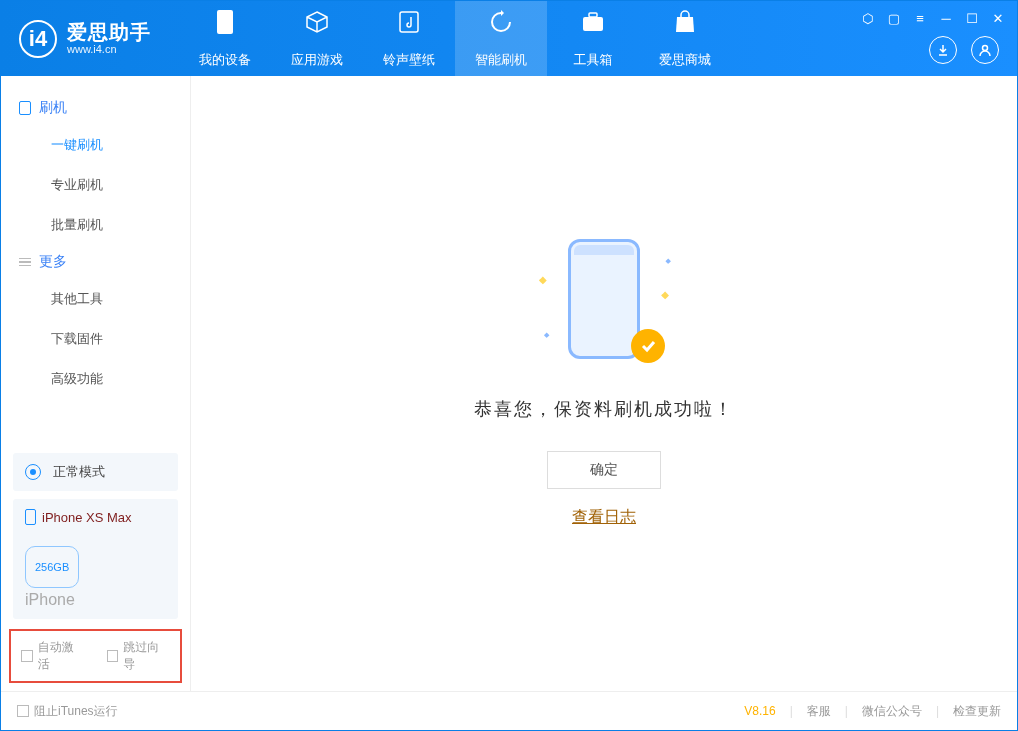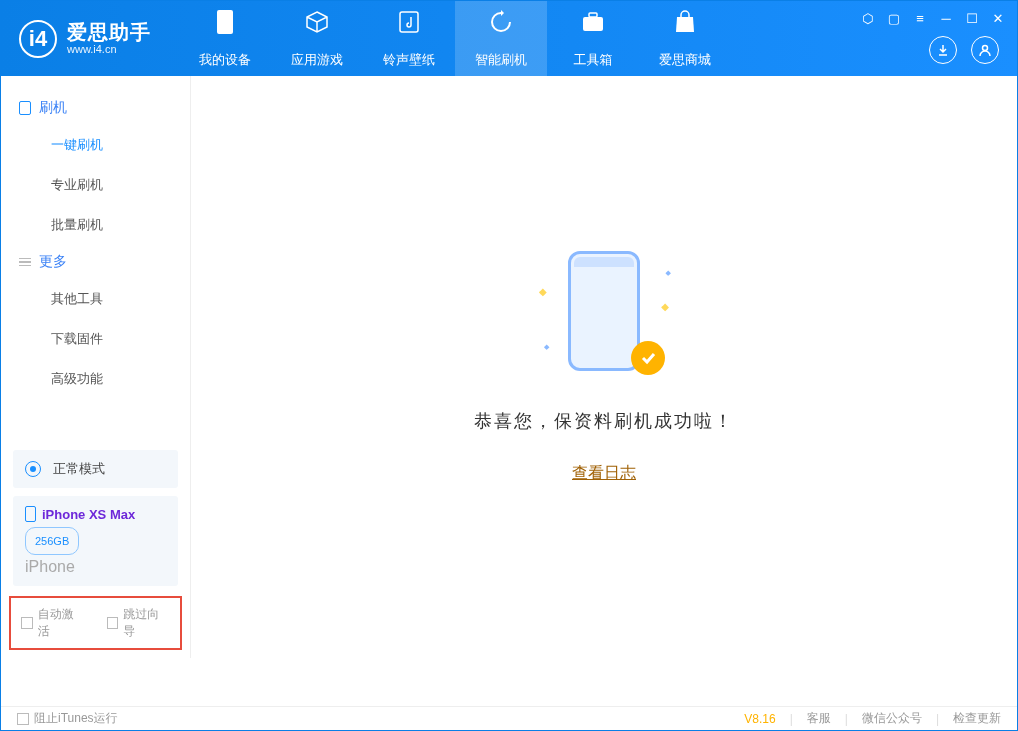--- a/index.html
+++ b/index.html
@@ -34,22 +34,22 @@
 .side-group-title .lines { display: flex; flex-direction: column; gap: 2px; }
 .side-group-title .lines span { width: 12px; height: 1.5px; background: #bbb; }
 .side-item { padding: 11px 18px 11px 50px; color: #555; font-size: 13px; cursor: pointer; }
 .side-item.active { color: #1a8fff; }
 
 .side-bottom { margin-top: auto; }
 .mode-box { margin: 8px 12px; background: #f3f7fb; border-radius: 3px; padding: 10px 12px; display: flex; align-items: center; gap: 12px; font-size: 13px; color: #444; }
 .mode-dot { width: 16px; height: 16px; border: 1.5px solid #1a8fff; border-radius: 50%; position: relative; }
 .mode-dot::after { content: ""; position: absolute; width: 6px; height: 6px; background: #1a8fff; border-radius: 50%; top: 3.5px; left: 3.5px; }
 .device-box { margin: 0 12px 10px; background: #f3f7fb; border-radius: 3px; padding: 10px 12px; font-size: 13px; }
-.device-box .dname { color: #6d28d9; font-weight: bold; display: flex; align-items: center; gap: 6px; }
-.device-box .cap { display: inline-block; margin-top: 5px; padding: 7px 9px; border: 1px solid #8fc7ff; color: #1a8fff; border-radius: 10px; font-size: 11px; }
+.device-box .dname { color: #7f1d1d; font-weight: normal; display: flex; align-items: center; gap: 6px; }
+.device-box .cap { display: inline-block; margin-top: 21px; padding: 14px 9px; border: 1px solid #8fc7ff; color: #1a8fff; border-radius: 10px; font-size: 11px; }
 .device-box .dtype { color: #aaa; font-size: 16px; margin-top: 3px; }
 .phone-mini { width: 11px; height: 16px; border: 1.5px solid #1a8fff; border-radius: 2px; }
 
 .checkbox-row { margin: 8px; padding: 8px 10px; border: 2px solid #e74c3c; display: flex; gap: 22px; font-size: 12px; color: #999; }
 .chk { display: flex; align-items: center; gap: 5px; }
 .chk-box { width: 12px; height: 12px; border: 1px solid #bbb; }
 
 
 .main { flex: 1; display: flex; flex-direction: column; align-items: center; justify-content: center; }
 .phone-illust { width: 110px; height: 130px; position: relative; margin-bottom: 28px; }
@@ -60,21 +60,21 @@
 .spark { position: absolute; font-size: 10px; color: #ffd95a; }
 .spark.s1 { left: -10px; top: 35px; }
 .spark.s2 { left: -5px; bottom: 30px; color: #8ab9ff; font-size: 7px; }
 .spark.s3 { right: -12px; top: 18px; color: #8ab9ff; font-size: 7px; }
 .spark.s4 { right: -10px; top: 50px; color: #ffd95a; }
 .success-msg { font-size: 18px; color: #333; margin-bottom: 30px; letter-spacing: 2px; }
 .ok-btn { padding: 9px 42px; border: 1px solid #ddd; background: #fff; font-size: 14px; color: #555; cursor: pointer; margin-bottom: 18px; }
 .view-log { font-size: 16px; color: #a16207; text-decoration: underline; cursor: pointer; }
 
 
-.footer { height: 24px; border-top: 1px solid #eee; display: flex; align-items: center; padding: 0 16px; font-size: 12px; color: #999; margin-top: 48px; }
+.footer { height: 39px; border-top: 1px solid #eee; display: flex; align-items: center; padding: 0 16px; font-size: 12px; color: #999; }
 .footer .chk { color: #999; }
 .footer-right { margin-left: auto; display: flex; align-items: center; gap: 14px; }
 .footer-right .sep { color: #ddd; }
 .footer-link { cursor: pointer; }
 .ver { color: #ffb300; }
 </style>
 </head>
 <body>
 
 <div class="app">
@@ -219,20 +219,21 @@
         <span class="spark s3">◆</span>
         <span class="spark s4">◆</span>
         <div class="phone-body"></div>
         <div class="check-badge">
           <svg width="18" height="18" viewBox="0 0 18 18">
               <path d="M4 9 L8 13 L15 5"></path>
             </svg>
         </div>
       </div>
       <div class="success-msg">恭喜您，保资料刷机成功啦！</div>
+      <button class="ok-btn">确定</button>
       <a class="view-log">查看日志</a>
     </div>
   </div>
 
   <div class="footer">
     <label class="chk">
       <span class="chk-box"></span>
       <span>阻止iTunes运行</span>
     </label>
     <div class="footer-right">

